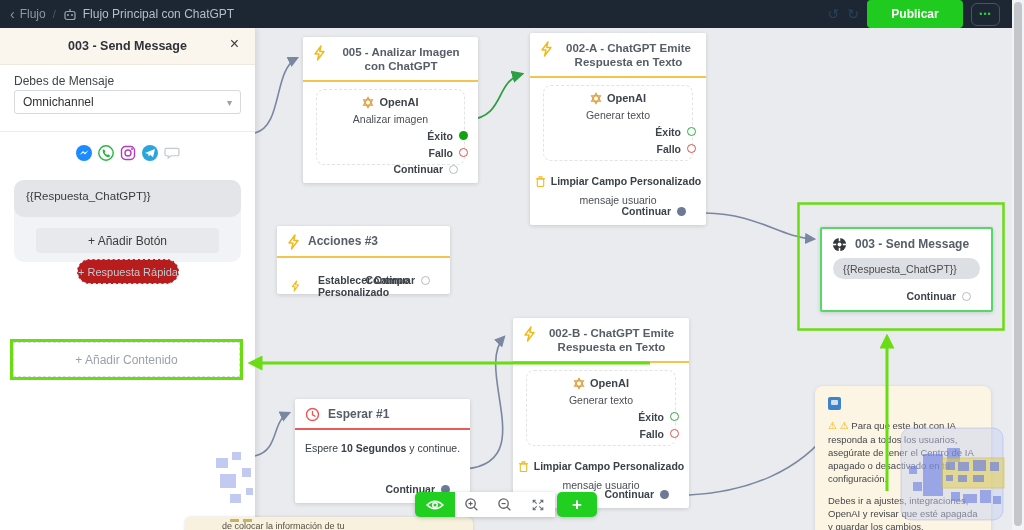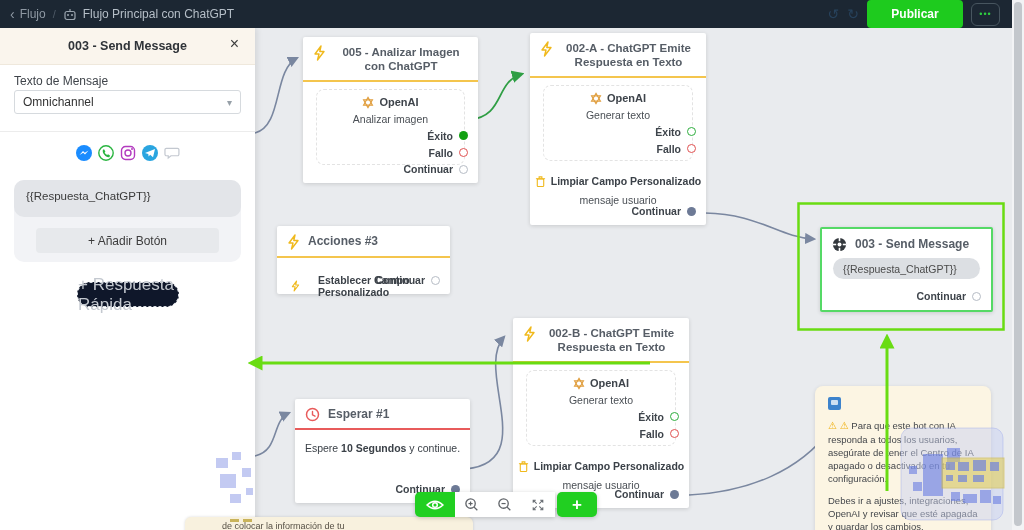--- a/index.html
+++ b/index.html
@@ -24,42 +24,42 @@
   .panel-close{position:absolute;right:16px;top:8px;font-size:16px;color:#3c3c3c;cursor:pointer;line-height:1;}
   .fld-label{position:absolute;left:14px;top:46px;font-size:12px;color:#3f444a;}
   .select{position:absolute;left:14px;top:62px;width:227px;height:24px;border:1px solid #d6dade;border-radius:3px;box-sizing:border-box;background:#fff;display:flex;align-items:center;padding:0 8px;font-size:12px;color:#333;cursor:pointer;}
   .select .caret{margin-left:auto;color:#97a0a8;font-size:10px;}
   .panel-div{position:absolute;left:0;top:103px;width:100%;border-top:1px solid #ececec;}
   .chan-row{position:absolute;left:0;top:117px;width:100%;display:flex;justify-content:center;gap:6px;}
   .chan{width:16px;height:16px;display:inline-flex;align-items:center;justify-content:center;}
   .msg-card{position:absolute;left:14px;top:152px;width:227px;height:82px;background:#f2f3f6;border-radius:10px;}
   .msg-bubble{position:absolute;left:0;top:0;width:227px;height:37px;background:#e3e5e9;border-radius:10px;box-sizing:border-box;padding:10px 12px;font-size:11.5px;color:#3a3a3a;}
   .btn-addbtn{position:absolute;left:22px;top:48px;width:183px;height:25px;background:#e7e9ec;border-radius:4px;display:flex;align-items:center;justify-content:center;font-size:12px;color:#3c3c3c;cursor:pointer;}
-  .btn-quick{position:absolute;left:77px;top:254px;width:100px;height:23px;border:1px dashed #d9dde2;border-radius:13px;display:flex;align-items:center;justify-content:center;font-size:17px;color:#c3c8cf;cursor:pointer;background:#0f172a;}
+  .btn-quick{position:absolute;left:77px;top:231px;width:100px;height:23px;border:1px dashed #d9dde2;border-radius:13px;display:flex;align-items:center;justify-content:center;font-size:11px;color:#c3c8cf;cursor:pointer;background:#b91c1c;}
   .add-content-wrap{position:absolute;left:10px;top:311px;width:233px;height:41px;border:3px solid #69dc12;box-sizing:border-box;}
   .btn-addcontent{width:100%;height:100%;border:1px dashed #d8dce1;box-sizing:border-box;display:flex;align-items:center;justify-content:center;font-size:12px;color:#9ba2ab;cursor:pointer;background:#fff;}
 
   
   .node{position:absolute;background:#fff;border-radius:2px;box-shadow:0 1px 4px rgba(0,0,0,.14);z-index:5;box-sizing:border-box;}
   .node-header{display:flex;align-items:flex-start;gap:8px;padding:8px 10px 6px 10px;}
   .node-header.yellow{border-bottom:2px solid #f4c54d;}
   .node-header.red{border-bottom:2px solid #e85b5b;}
   .node-title{flex:1;text-align:center;font-size:11.5px;font-weight:bold;color:#565d66;line-height:1.25;}
   .node-title.left{text-align:left;font-size:12px;}
   .dash-box{margin:7px 13px 0 13px;border:1px dashed #e3e3e3;border-radius:8px;padding:6px 6px 5px 6px;}
   .svc-row{display:flex;align-items:center;justify-content:center;gap:5px;font-size:11px;font-weight:bold;color:#3e444b;}
   .svc-action{text-align:center;font-size:10.5px;color:#4a4f55;margin-top:4px;}
   .status-row{display:flex;align-items:center;justify-content:flex-end;gap:6px;margin:5px -10px 0 0;font-size:10.5px;font-weight:bold;color:#3e444b;}
   .dot{width:9px;height:9px;border-radius:50%;box-sizing:border-box;background:#fff;}
   .dot.green-fill{background:#12a112;}
   .dot.green-ring{border:1.5px solid #2fae3f;}
   .dot.red-ring{border:1.5px solid #e05252;}
   .dot.gray-ring{border:1.5px solid #b6bcc5;}
   .dot.slate-fill{background:#6d7a96;}
-  .node-footer{position:absolute;right:10px;bottom:8px;display:flex;align-items:center;gap:6px;font-size:10.5px;font-weight:bold;color:#3e444b;}
+  .node-footer{position:absolute;right:20px;bottom:8px;display:flex;align-items:center;gap:6px;font-size:10.5px;font-weight:bold;color:#3e444b;}
   .clear-block{margin-top:14px;text-align:center;}
   .clear-line{display:flex;align-items:center;justify-content:center;gap:5px;font-size:10.5px;font-weight:bold;color:#3b4148;}
   .clear-field{font-size:10.5px;color:#4a4f55;margin-top:6px;}
   .action-line{display:flex;align-items:center;gap:18px;margin:16px 0 4px 14px;font-size:10.5px;font-weight:bold;color:#3b4148;}
   .wait-text{text-align:center;font-size:10.5px;color:#3b4148;margin-top:12px;}
   .node-selected{border:2px solid #55d966;}
   .msg-pill{margin:4px 11px 0 11px;height:21px;background:#dcdfe3;border-radius:11px;display:flex;align-items:center;padding:0 10px;font-size:10.5px;color:#4a4a4a;}
 
   
   .note{position:absolute;left:815px;top:386px;width:176px;height:160px;background:#fcf5e3;border-radius:8px;box-shadow:0 1px 4px rgba(0,0,0,.12);z-index:5;box-sizing:border-box;padding:11px 13px;overflow:hidden;}
@@ -350,21 +350,21 @@
       <button class="btn-publish">Publicar</button>
       <div class="btn-more">•••</div>
     </div>
   </div>
 
   <div class="panel">
     <div class="panel-header">
       <div class="panel-title">003 - Send Message</div>
       <span class="panel-close">×</span>
     </div>
-    <div class="fld-label">Texto de Mensaje</div>
+    <div class="fld-label">Debes de Mensaje</div>
     <div class="select">
       <span>Omnichannel</span>
       <span class="caret">▾</span>
     </div>
     <div class="panel-div"></div>
     <div class="chan-row">
       <span class="chan">
         <svg width="16" height="16" viewBox="0 0 16 16">
             <circle cx="8" cy="8" r="8" fill="#1a8cff"></circle>
             <path d="M3.5,10 L7,6 L8.8,7.8 L12.5,5.4 L9,9.6 L7.2,7.8 Z" fill="#fff"></path>
@@ -393,20 +393,23 @@
         <svg width="16" height="16" viewBox="0 0 16 16">
             <path d="M2,3 h12 a1.5,1.5 0 0 1 1.5,1.5 v5 a1.5,1.5 0 0 1 -1.5,1.5 h-7 l-3,2.5 v-2.5 h-2 a1.5,1.5 0 0 1 -1.5,-1.5 v-5 a1.5,1.5 0 0 1 1.5,-1.5 z" transform="translate(0.5,0.5) scale(0.93)" fill="none" stroke="#c3c8d0" stroke-width="1.3"></path>
           </svg>
       </span>
     </div>
     <div class="msg-card">
       <div class="msg-bubble">{{Respuesta_ChatGPT}}</div>
       <div class="btn-addbtn">+ Añadir Botón</div>
     </div>
     <div class="btn-quick">+ Respuesta Rápida</div>
+    <div class="add-content-wrap">
+      <div class="btn-addcontent">+ Añadir Contenido</div>
+    </div>
   </div>
 
   <div class="toolbar">
     <div class="tb-eye">
       <svg width="18" height="12" viewBox="0 0 18 12">
           <path d="M1,6 Q9,-1.5 17,6 Q9,13.5 1,6 Z" fill="none" stroke="#fff" stroke-width="1.5"></path>
           <circle cx="9" cy="6" r="2.3" fill="none" stroke="#fff" stroke-width="1.5"></circle>
         </svg>
     </div>
     <div class="tb-white">

